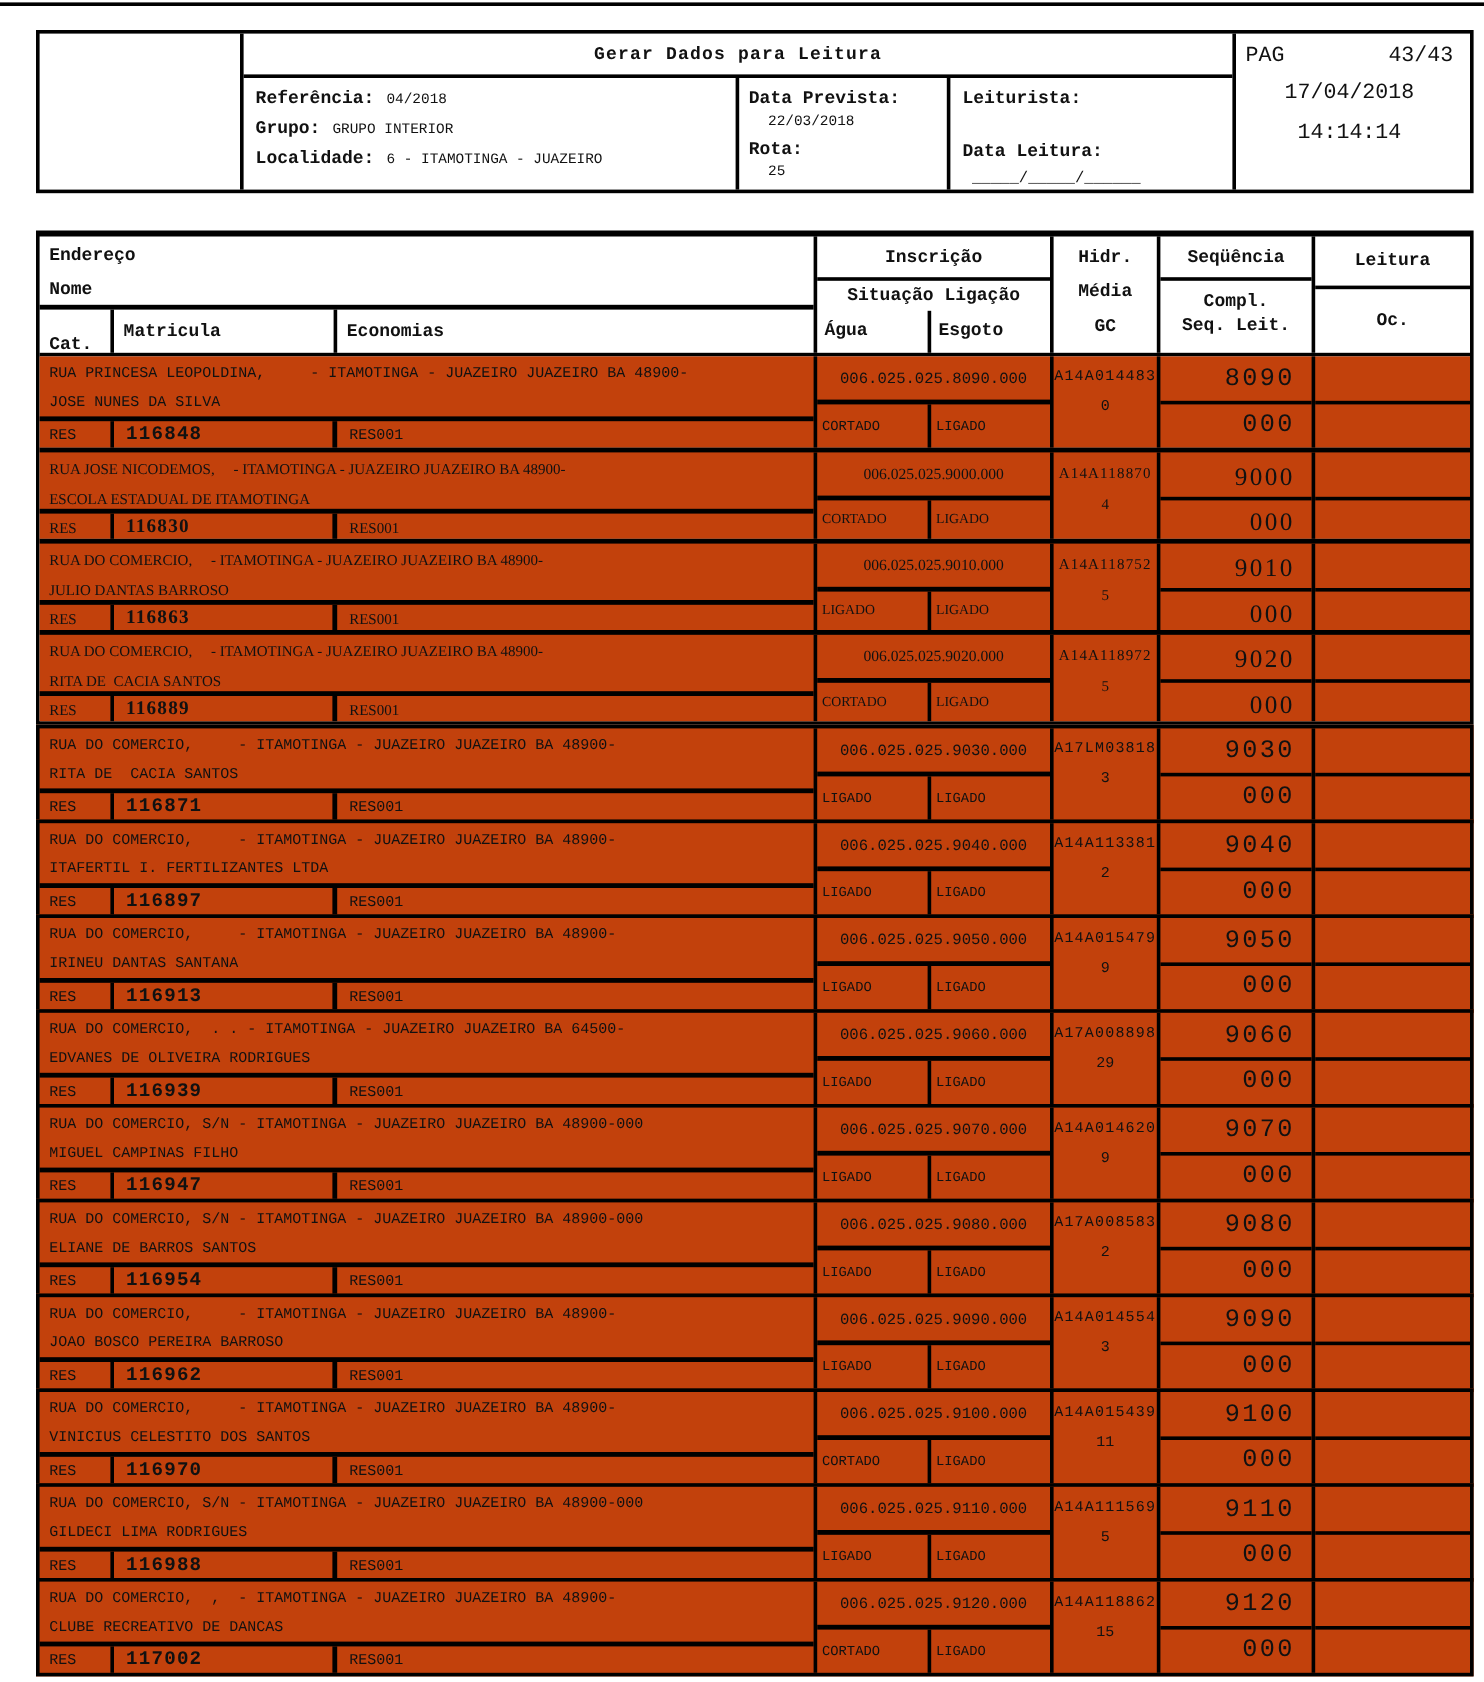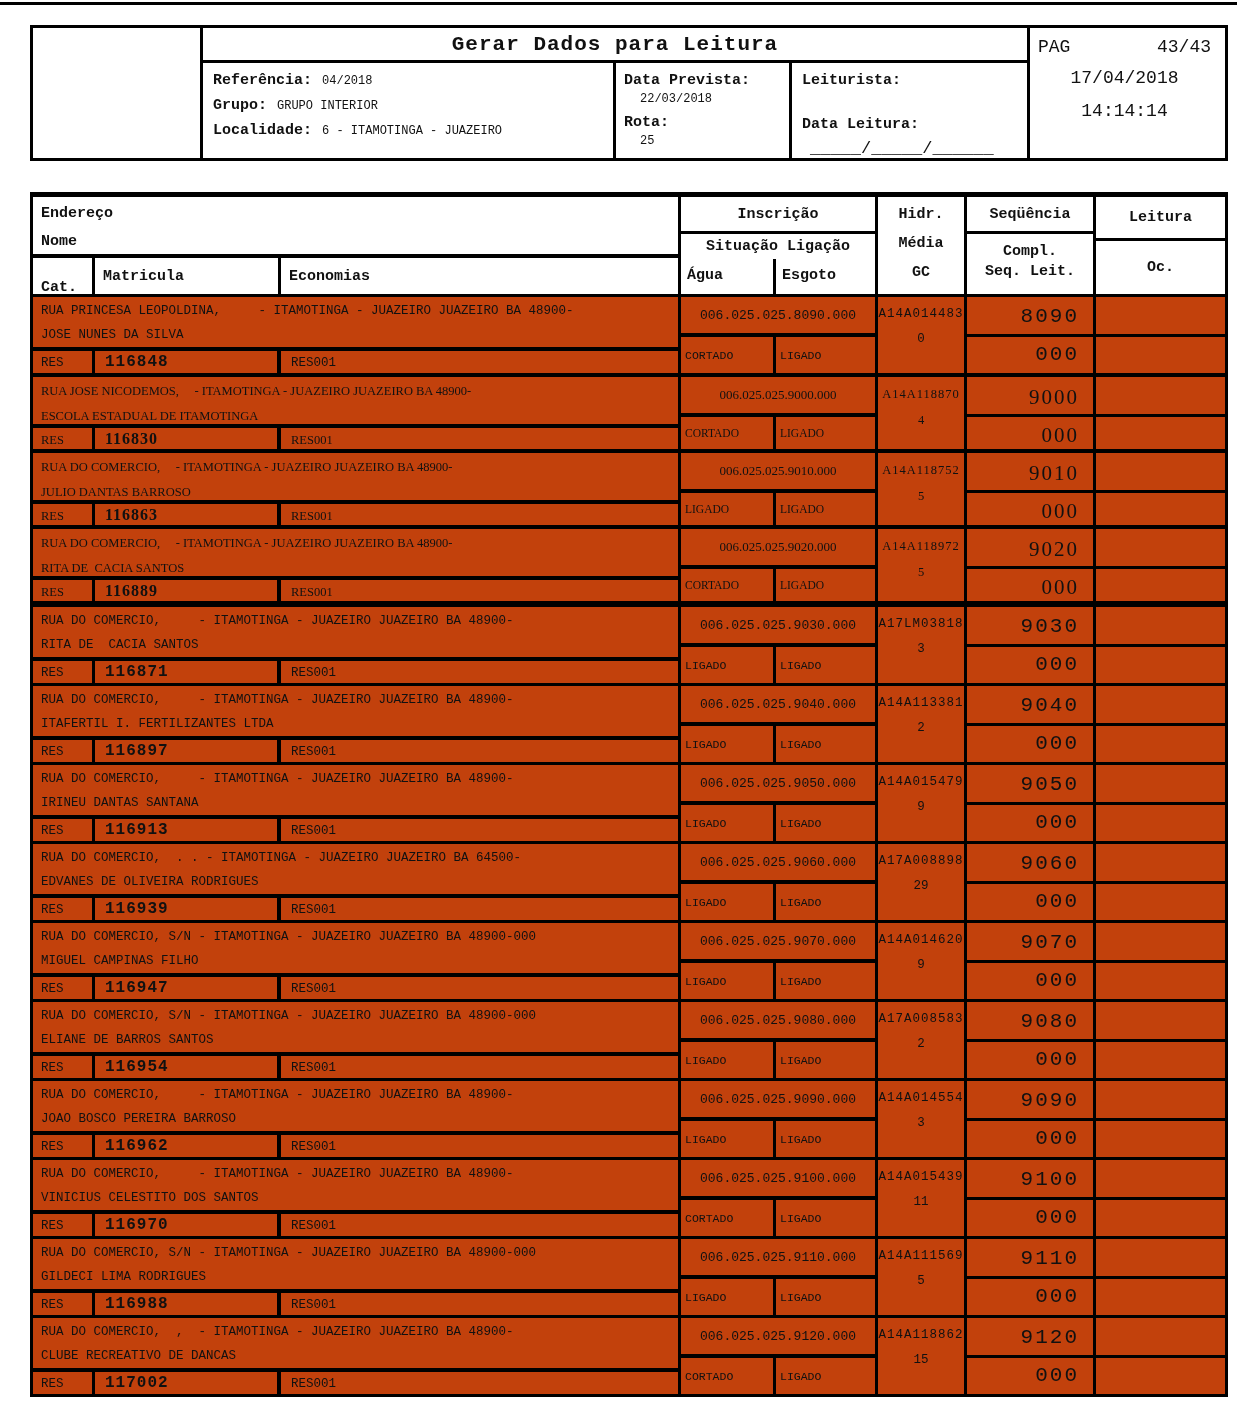--- a/index.html
+++ b/index.html
@@ -8,31 +8,31 @@
     width:1237px; height:1402px; position:relative;
     font-family:"Liberation Mono","DejaVu Sans Mono",monospace;
     color:#111;
   }
   .top-rule { position:absolute; top:2px; left:0; width:1237px; height:3px; background:#000; }
 
   
   .header { position:absolute; top:25px; left:30px; width:1198px; height:136px; border:3px solid #000; display:flex; }
   .logo-cell { width:170px; flex:none; border-right:3px solid #000; }
   .header-mid { flex:1; min-width:0; display:flex; flex-direction:column; }
-  .title-row { height:40px; border-bottom:3px solid #000; display:flex; align-items:center; justify-content:center; font-weight:bold; font-size:21px; letter-spacing:1px; }
+  .title-row { height:40px; border-bottom:3px solid #000; display:flex; align-items:center; justify-content:center; font-weight:bold; font-size:15px; letter-spacing:1px; }
   .info-row { flex:1; display:flex; }
   .ref-cell { width:413px; flex:none; border-right:3px solid #000; padding:9px 10px 0; }
   .info-line { display:flex; align-items:baseline; margin-bottom:8px; }
   .lbl { font-weight:bold; font-size:15px; white-space:pre; }
   .val { font-size:12px; margin-left:10px; white-space:pre; }
   .prevista-cell { width:176px; flex:none; border-right:3px solid #000; padding:9px 8px 0; }
   .prevista-cell .val { margin:3px 0 8px 16px; }
   .leiturista-cell { flex:1; padding:9px 10px 0; }
   .dl-label { margin-top:27px; }
-  .dl-value { font-size:17px; margin:6px 0 0 8px; white-space:pre; }
+  .dl-value { font-size:13px; margin:6px 0 0 8px; white-space:pre; }
   .pag-cell { width:198px; flex:none; border-left:3px solid #000; padding:9px 14px 0 8px; font-size:18px; }
   .pag-line { display:flex; justify-content:space-between; }
   .pag-date { text-align:center; margin-top:11px; }
   .pag-time { text-align:center; margin-top:13px; }
 
   
   .tables { position:absolute; top:192px; left:30px; width:1198px; }
   .tableA { border:3px solid #000; border-top-width:5px; }
 
   

